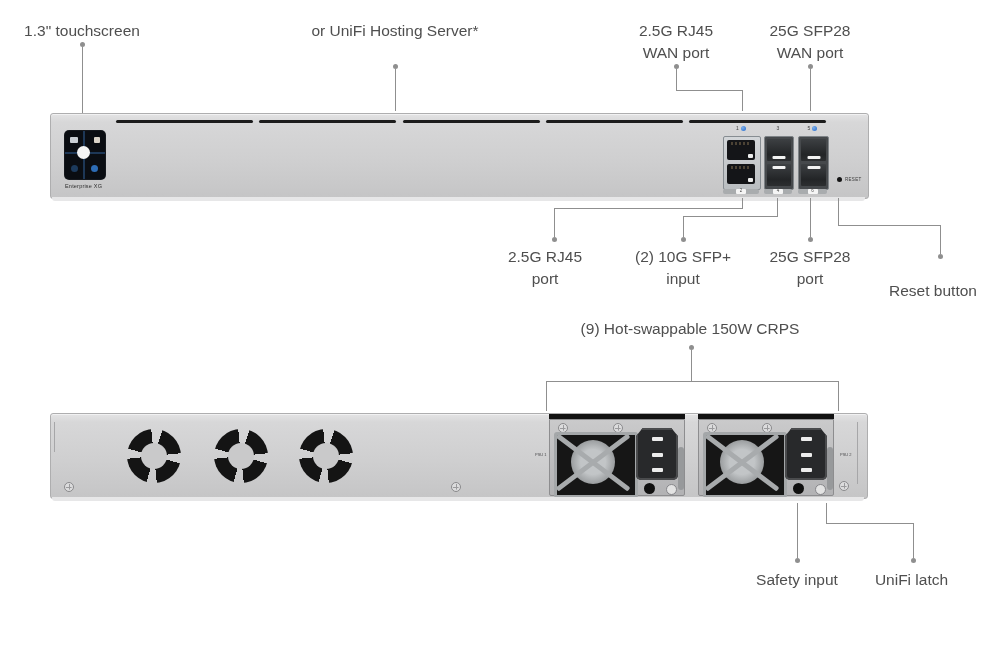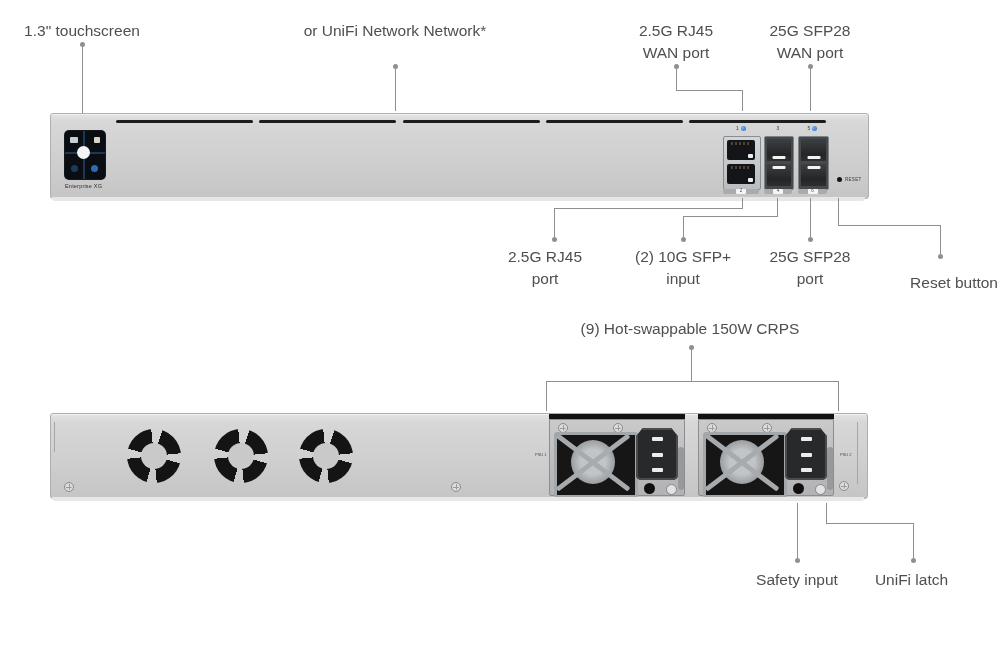--- a/index.html
+++ b/index.html
@@ -100,21 +100,21 @@
 <div class="canvas">
 
   <div>
     <div class="lbl" style="left:10px;top:20px;width:144px;">1.3" touchscreen</div>
     <div class="dot" style="left:80px;top:42px;"></div>
     <div class="vline" style="left:82px;top:47px;height:83px;"></div>
   </div>
 
   <div>
     <div class="lbl" style="left:195px;top:20px;width:400px;">
-      <div>or UniFi Network Network*</div>
+      <div>or UniFi Hosting Server*</div>
     </div>
     <div class="dot" style="left:393px;top:64px;"></div>
     <div class="vline" style="left:395px;top:69px;height:42px;"></div>
   </div>
 
   <div>
     <div class="lbl" style="left:616px;top:20px;width:120px;">
       <div>2.5G RJ45</div>
       <div>WAN port</div>
     </div>
@@ -236,21 +236,21 @@
       <div>25G SFP28</div>
       <div>port</div>
     </div>
   </div>
 
   <div>
     <div class="vline" style="left:838px;top:198px;height:27px;"></div>
     <div class="hline" style="left:838px;top:225px;width:103px;"></div>
     <div class="vline" style="left:940px;top:225px;height:29px;"></div>
     <div class="dot" style="left:938px;top:254px;"></div>
-    <div class="lbl" style="left:868px;top:272px;width:130px;text-align:right;">Reset button</div>
+    <div class="lbl" style="left:868px;top:280px;width:130px;">Reset button</div>
   </div>
 
   <div>
     <div class="lbl" style="left:490px;top:318px;width:400px;">(9) Hot-swappable 150W CRPS</div>
     <div class="dot" style="left:689px;top:345px;"></div>
     <div class="vline" style="left:691px;top:350px;height:31px;"></div>
     <div class="hline" style="left:546px;top:381px;width:293px;"></div>
     <div class="vline" style="left:546px;top:381px;height:30px;"></div>
     <div class="vline" style="left:838px;top:381px;height:30px;"></div>
   </div>

